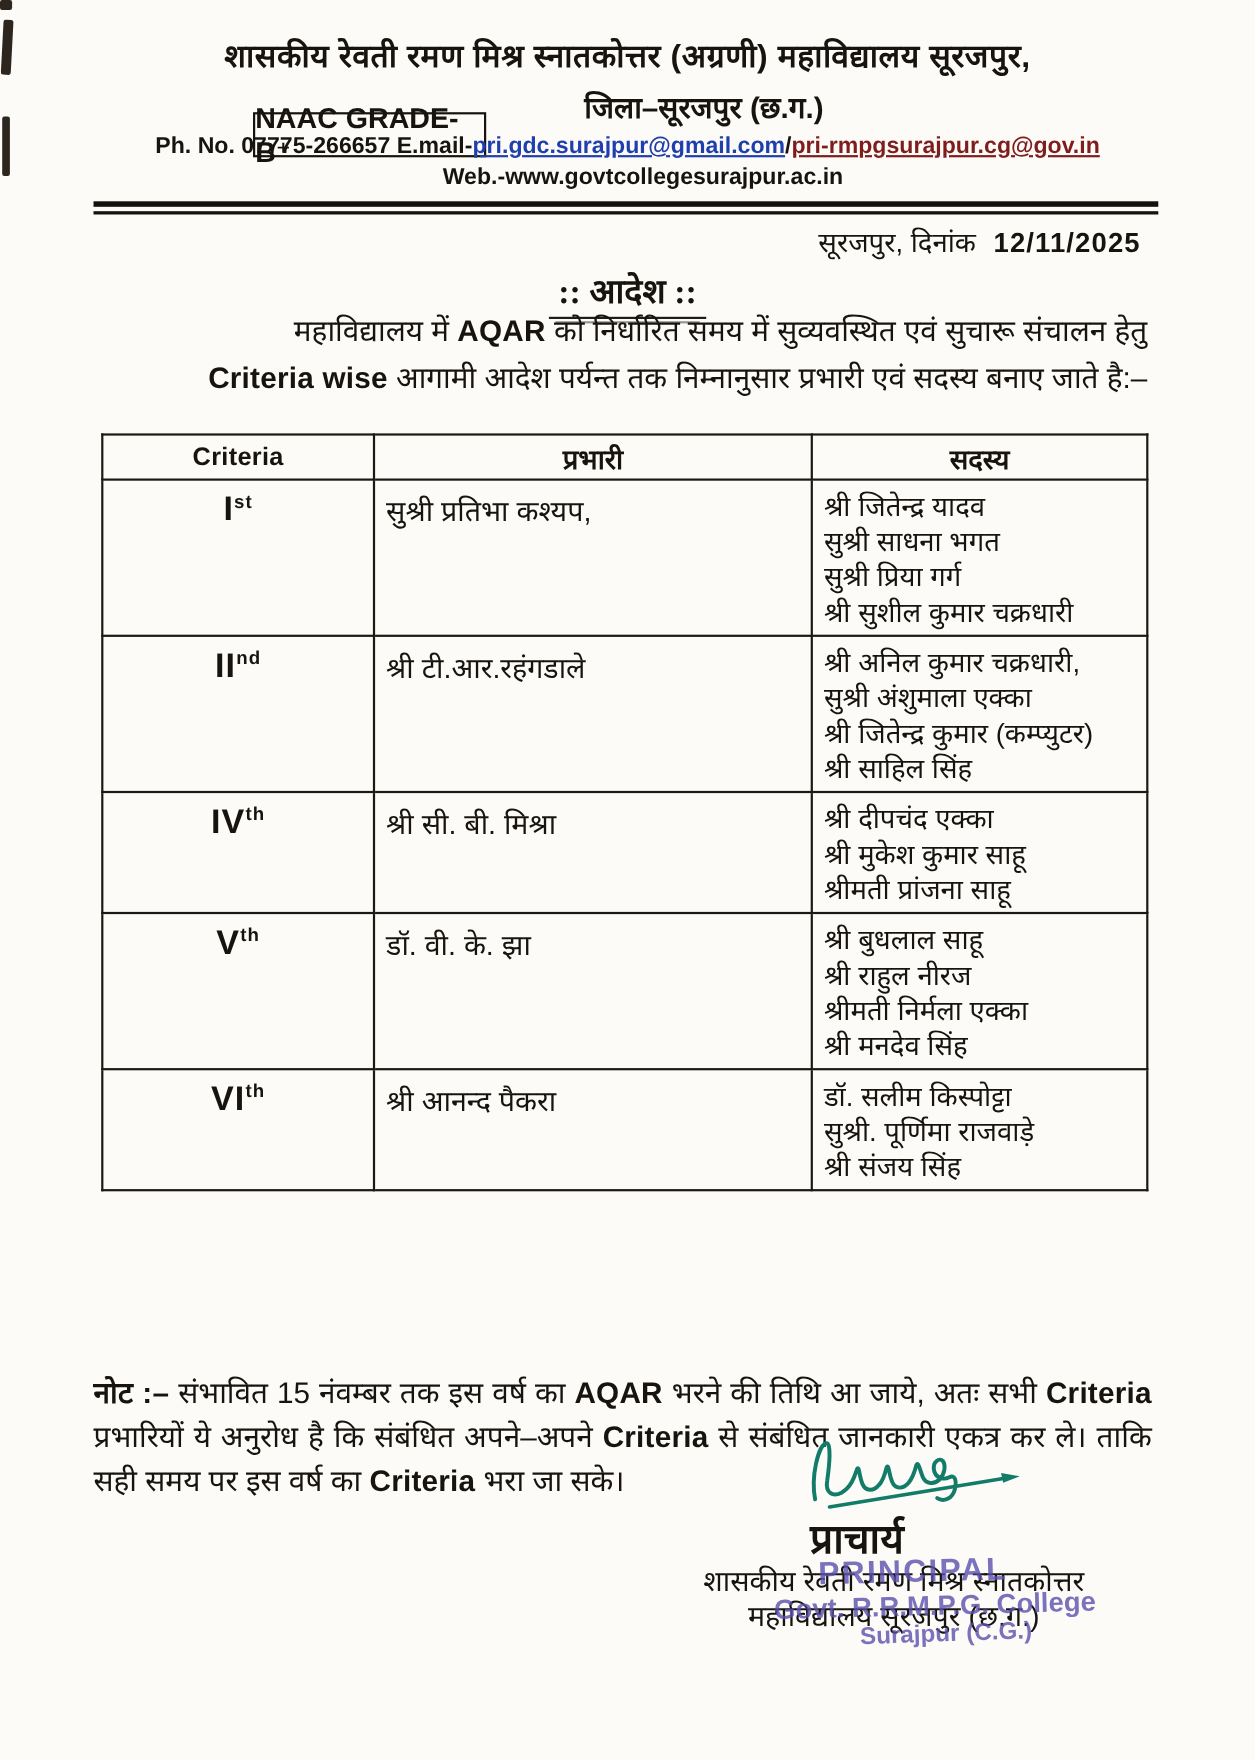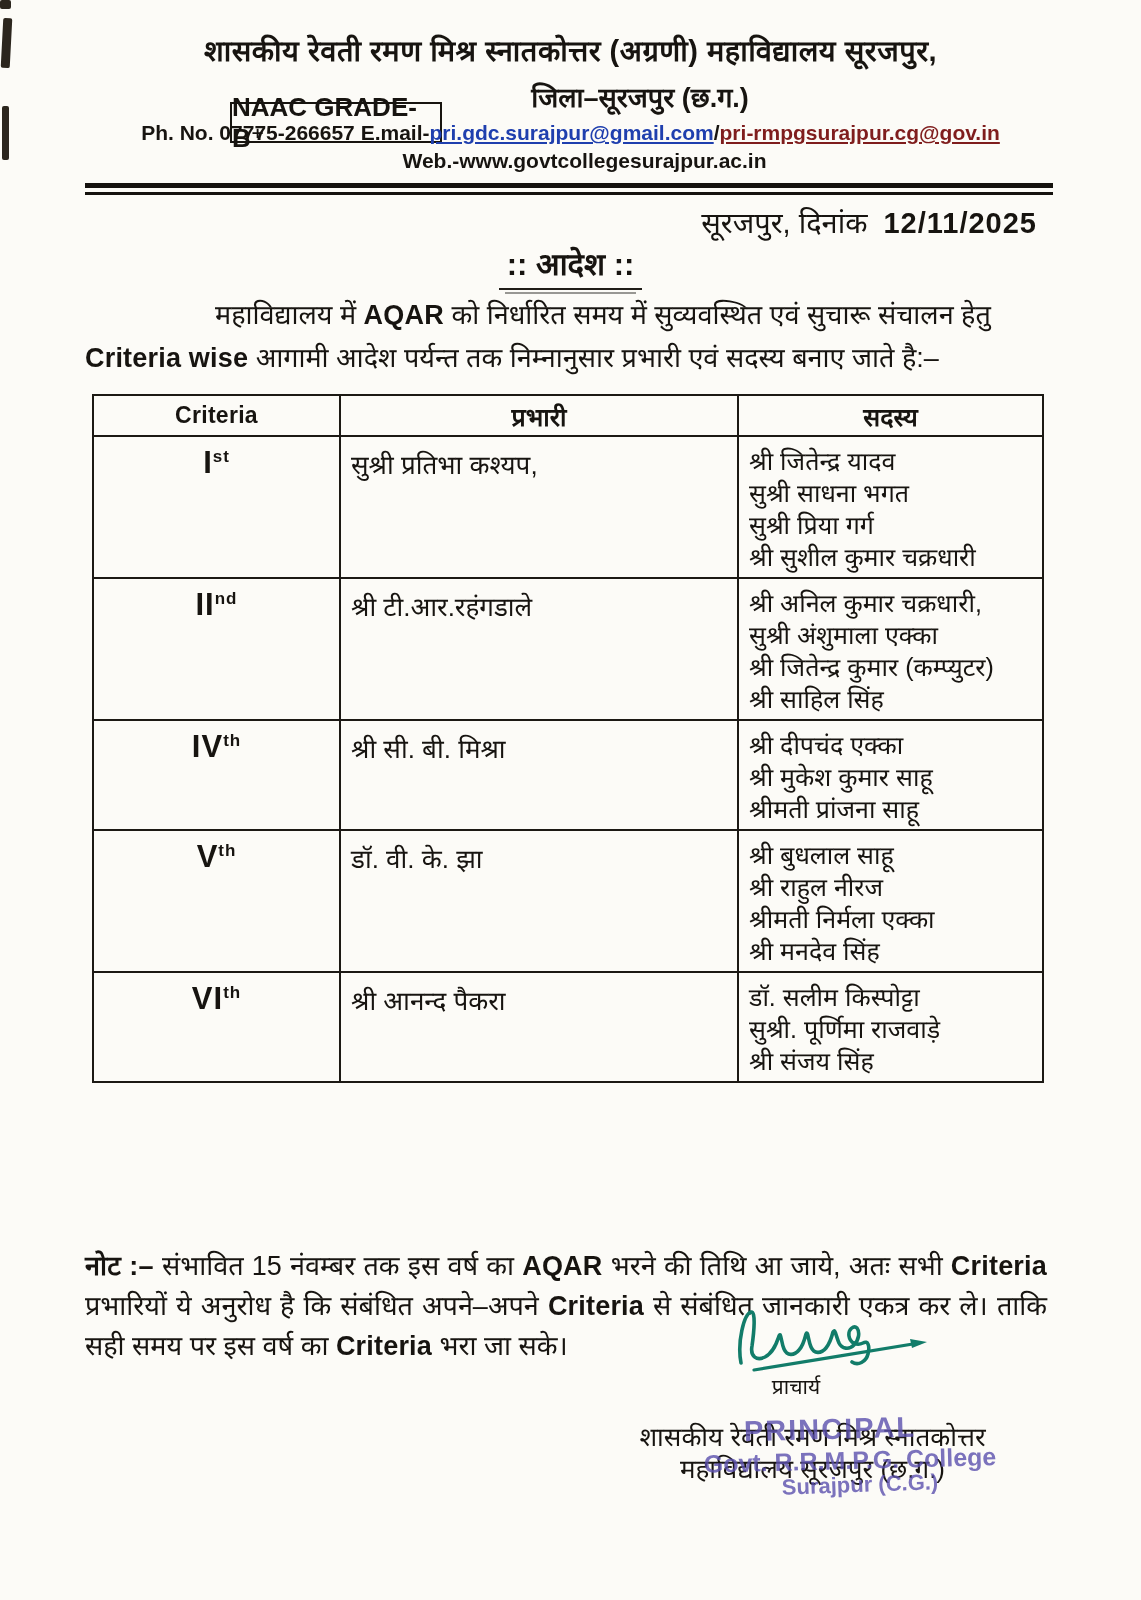--- a/index.html
+++ b/index.html
@@ -20,31 +20,31 @@
     font-size:27px; font-weight:bold; }
   .contact-line { position:absolute; top:121px; left:0; width:100%; text-align:center;
     font-size:21px; font-weight:bold; }
   .email-blue { color:#1f3fae; text-decoration:underline; }
   .email-dark { color:#7f1d1d; text-decoration:underline; }
   .web-line { position:absolute; top:149px; left:0; width:100%; text-align:center;
     font-size:21px; font-weight:bold;padding-left:28px; }
   .double-rule { position:absolute; top:183px; left:85px; width:968px; height:12px;
     border-top:5px solid #15120e; border-bottom:3px solid #15120e; }
   
-  .dateline { position:absolute; top:202px; right:104px; font-size:29px; }
+  .dateline { position:absolute; top:202px; right:104px; font-size:25px; }
   .dateline .date { font-weight:bold; margin-left:16px; letter-spacing:1px; }
   .order-title { position:absolute; top:242px; left:0; width:100%; text-align:center;
-    font-size:31px; font-weight:bold; }
+    font-size:31px; font-weight:bold;font-family:Liberation Serif, serif; }
   .order-title span { display:inline-block; position:relative;
     border-bottom:2.5px solid #201d18; padding:0 8px 4px; }
   .order-title span::after { content:""; position:absolute; left:6px; right:6px;
     bottom:-6px; height:2px; background:rgba(32,29,24,.45); }
   
-  .intro { position:absolute; top:294px; left:85px; width:958px;
-    font-size:27px; line-height:43px; }
+  .intro { position:absolute; top:280px; left:85px; width:958px;
+    font-size:27px; line-height:43px;text-align:right; }
   .intro .lat { font-weight:bold; letter-spacing:.2px; }
   .intro-line1 { text-indent:130px; }
   
   table.order-table { position:absolute; top:394px; left:92px; width:950px;
     border-collapse:collapse; table-layout:fixed; }
   .order-table col.c1 { width:247px; } .order-table col.c2 { width:398px; } .order-table col.c3 { width:305px; }
   .order-table th, .order-table td { border:2.5px solid #1c1914; }
   .order-table thead th { height:41px; vertical-align:middle; text-align:center;
     font-size:25px; font-weight:bold; }
   .order-table thead th.lat { font-size:23px; letter-spacing:.3px; }
@@ -54,22 +54,22 @@
   .crit-cell sup { font-size:17px; font-weight:bold; }
   .incharge-cell { font-size:26px; padding-top:9px !important; }
   .members-cell { padding-top:8px !important; }
   .member-line { font-size:25px; line-height:32px; white-space:nowrap; }
   
   .note { position:absolute; top:1246px; left:85px; width:962px;
     font-size:27px; line-height:40px; text-align:justify; }
   .note b { letter-spacing:.2px; }
   
   .sig-svg { position:absolute; left:726px; top:1306px; width:218px; height:70px; }
-  .designation { position:absolute; top:1372px; left:596px; width:400px; text-align:center;
-    font-size:21px; font-weight:normal; }
+  .designation { position:absolute; top:1372px; left:579px; width:400px; text-align:center;
+    font-size:37px; font-weight:bold; }
   .college-l1 { position:absolute; top:1418px; left:540px; width:545px; text-align:center; font-size:26px; }
   .college-l2 { position:absolute; top:1450px; left:540px; width:545px; text-align:center; font-size:26px; }
   .stamp { position:absolute; color:#5b50ae; opacity:.8; font-weight:bold; text-align:center; }
   .stamp-1 { top:1413px; left:650px; width:360px; font-size:29px; letter-spacing:2px; transform:rotate(-1.5deg); }
   .stamp-2 { top:1446px; left:660px; width:380px; font-size:25px; transform:rotate(-1.5deg); }
   .stamp-3 { top:1472px; left:670px; width:380px; font-size:22px; transform:rotate(-2deg); }
   
   .artifact { position:absolute; background:#2c261e; border-radius:2px; }
   .a1 { left:2px; top:18px; width:9px; height:50px; transform:rotate(3deg); }
   .a2 { left:2px; top:106px; width:7px; height:54px; }

